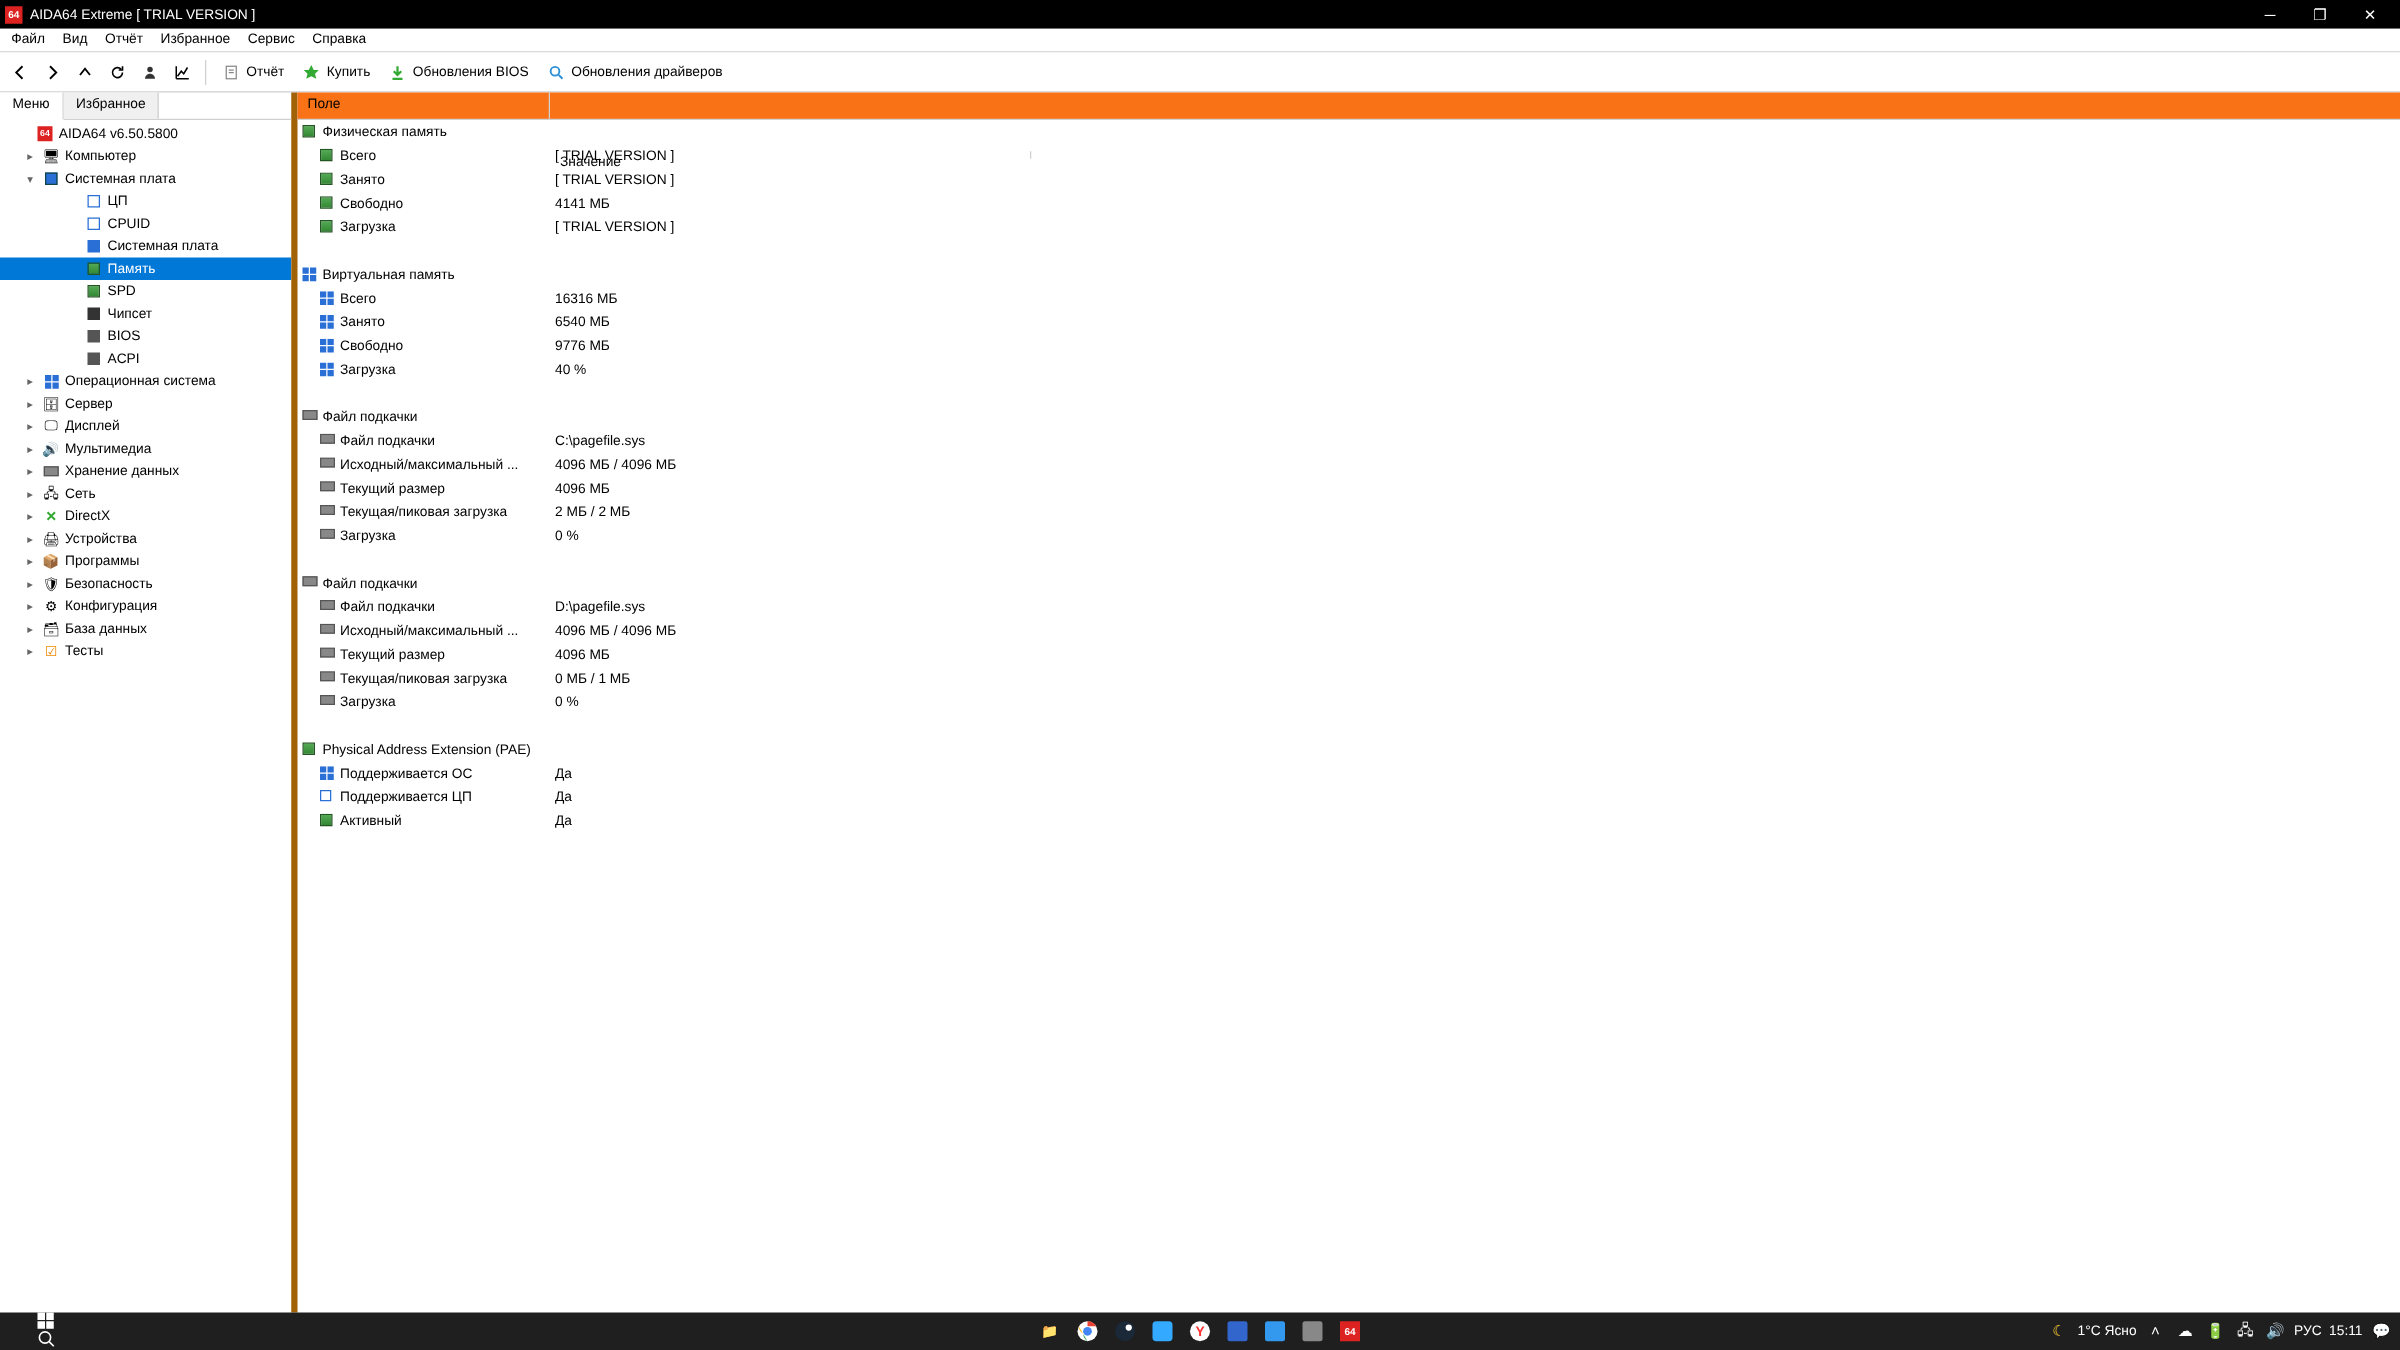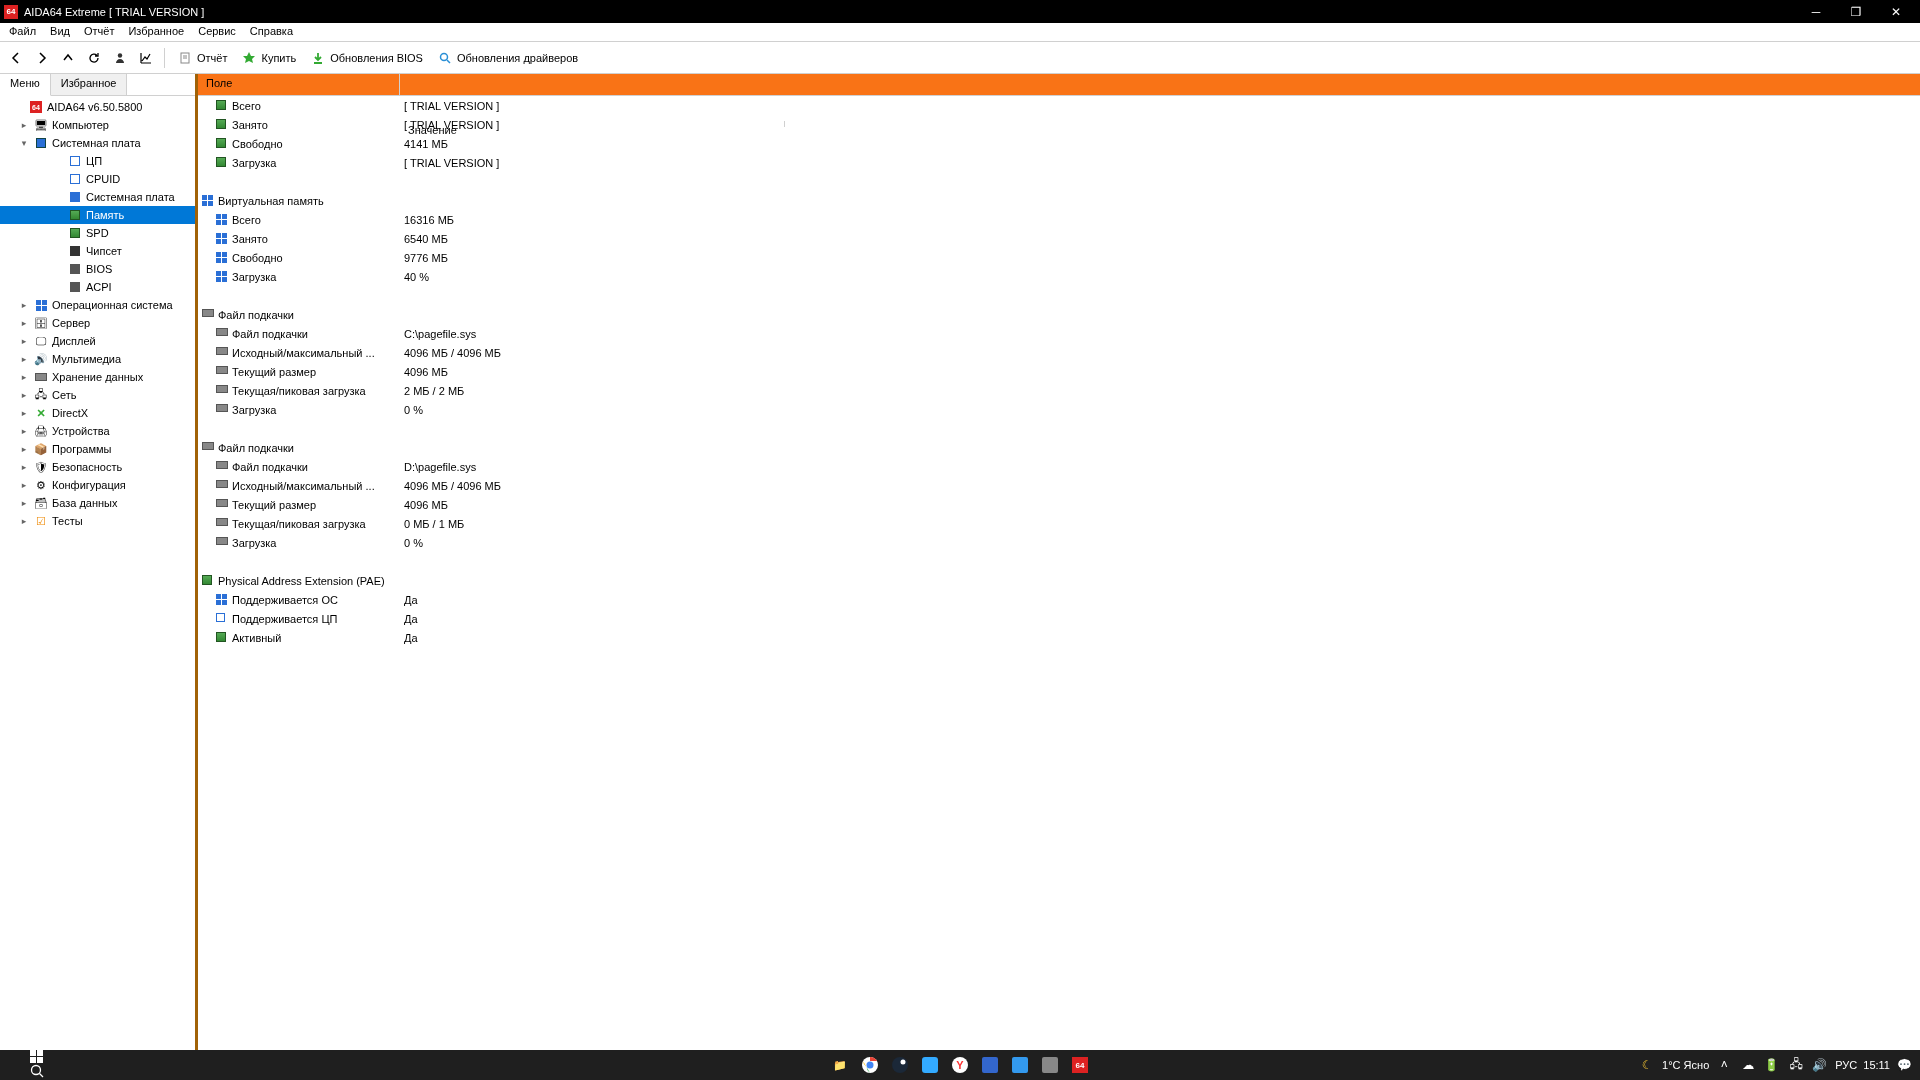--- a/index.html
+++ b/index.html
@@ -19,21 +19,21 @@
 .toolbar { height: 32px; background: #fff; border-bottom: 1px solid #d0d0d0; display: flex; align-items: center; padding: 0 4px; gap: 2px; }
 .tbtn { width: 24px; height: 24px; display: flex; align-items: center; justify-content: center; cursor: default; }
 .tsep { width: 1px; height: 20px; background: #d0d0d0; margin: 0 4px; }
 .tbtn-labeled { display: flex; align-items: center; gap: 4px; padding: 0 6px; height: 24px; cursor: default; }
 .icon { width: 16px; height: 16px; display: inline-flex; align-items: center; justify-content: center; }
 
 
 .main { display: flex; height: calc(1080px - 23px - 19px - 32px - 30px); }
 
 
-.left { width: 198px; border-right: 3px solid #a16207; display: flex; flex-direction: column; }
+.left { width: 238px; border-right: 5px solid #a16207; display: flex; flex-direction: column; }
 .tabs { height: 22px; display: flex; border-bottom: 1px solid #d0d0d0; }
 .tab { padding: 3px 10px; border-right: 1px solid #d0d0d0; font-size: 11px; cursor: default; background: #f0f0f0; }
 .tab.active { background: #fff; border-bottom: 1px solid #fff; margin-bottom: -1px; }
 .tree { flex: 1; overflow: auto; padding: 2px 0; }
 .tnode { display: flex; align-items: center; height: 18px; padding-left: 4px; cursor: default; white-space: nowrap; }
 .tnode.selected { background: #0078d7; color: #fff; }
 .texp { width: 12px; text-align: center; color: #666; font-size: 9px; }
 .ticon { width: 16px; height: 14px; margin: 0 3px; display: inline-flex; align-items: center; justify-content: center; }
 .ind1 { padding-left: 13px; }
 .ind2 { padding-left: 18px; }
@@ -326,20 +326,26 @@
         </div>
     </div>
   </div>
 
   <div class="right">
     <div class="cols">
       <div class="col field">Поле</div>
       <div class="col value">Значение</div>
     </div>
     <div class="rows" id="rows">
+        <div class="grp">
+          <span class="gicon">
+            <span class="sq chip-green"></span>
+          </span>
+          <span>Физическая память</span>
+        </div>
         <div class="row">
           <div class="rfield">
             <span class="ricon">
               <span class="sq chip-green"></span>
             </span>
             <span>Всего</span>
           </div>
           <div class="rval">[ TRIAL VERSION ]</div>
         </div>
         <div class="row">

